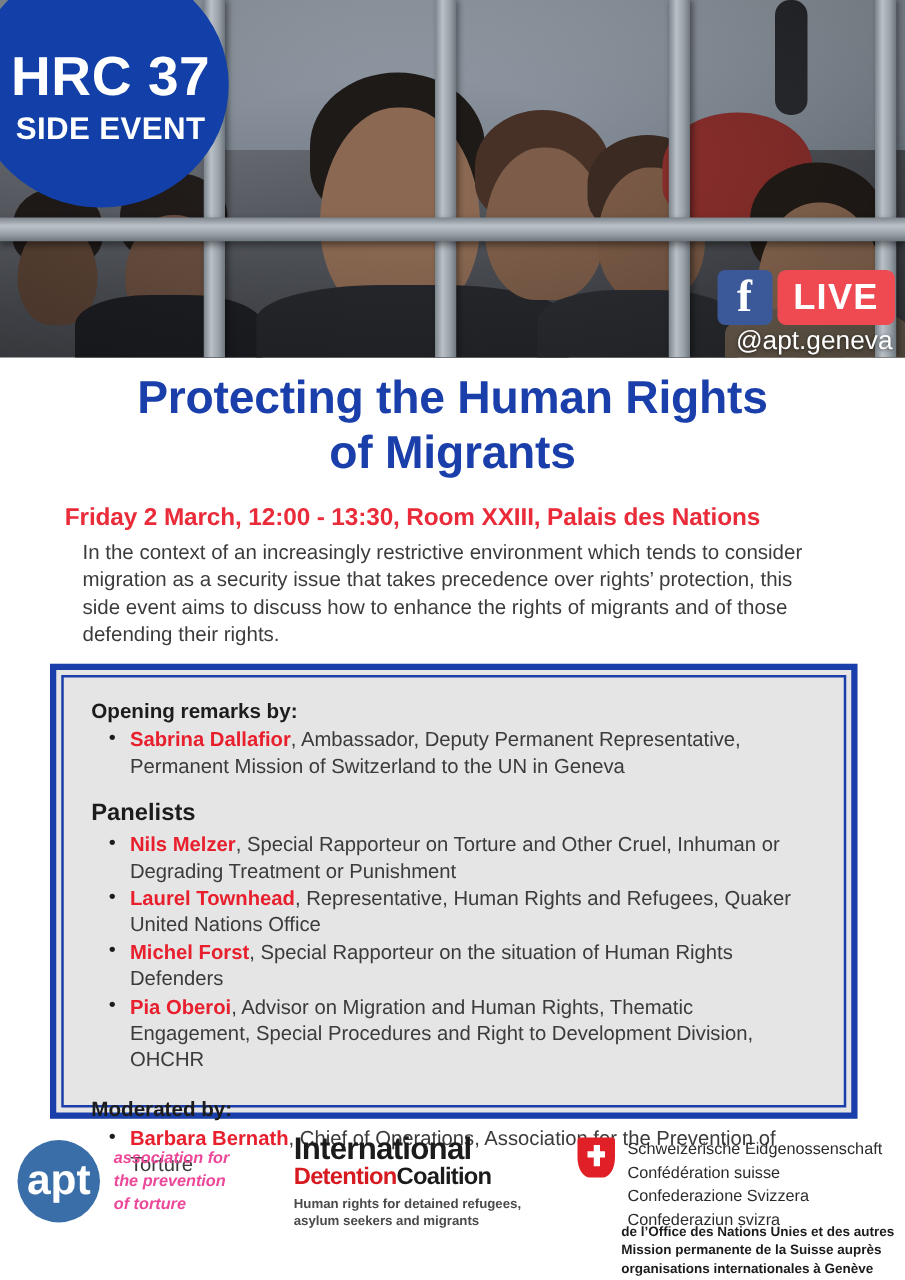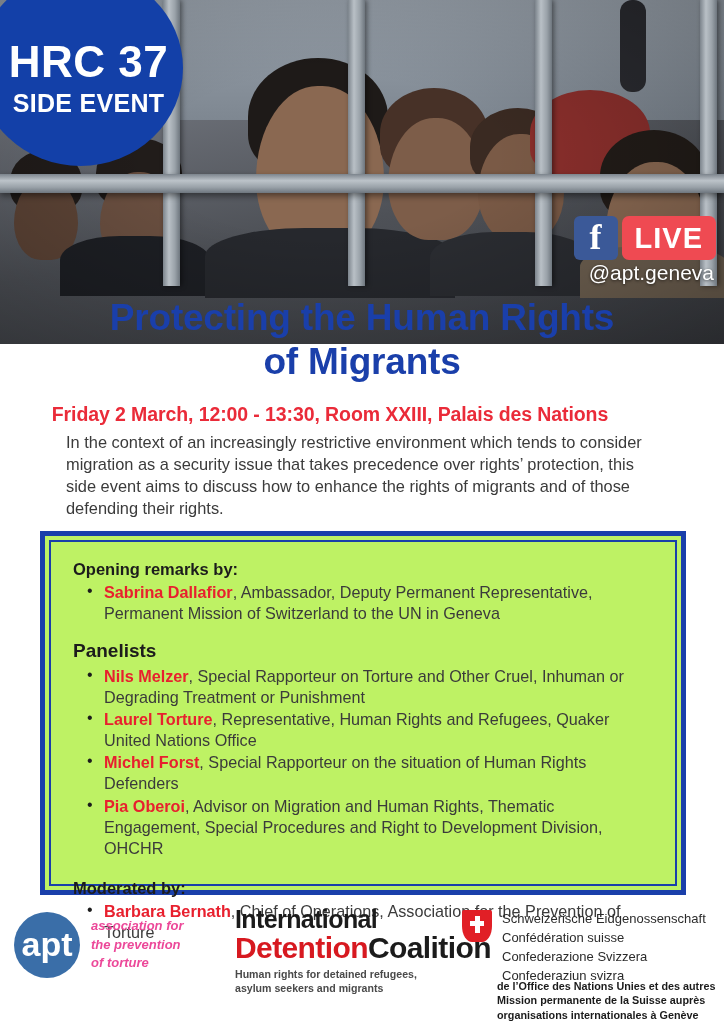--- a/index.html
+++ b/index.html
@@ -6,21 +6,21 @@
   html, body {
     width: 724px; height: 1024px;
     background: #ffffff;
     font-family: "Liberation Sans", sans-serif;
     overflow: hidden;
   }
   .poster { position: relative; width: 724px; height: 1024px; background: #fff; }
 
   
   .hero {
-    position: absolute; left: 0; top: 0; width: 724px; height: 344px;
+    position: absolute; left: 0; top: 0; width: 724px; height: 286px;
     overflow: hidden;
     background: linear-gradient(170deg, #8c9199 0%, #6c7078 28%, #4e5157 60%, #3a3c41 100%);
   }
   .crowd { position: absolute; inset: 0; }
   .head {
     position: absolute; border-radius: 48% 48% 42% 42% / 55% 55% 45% 45%;
     background: #6b5244;
   }
   .body-shape {
     position: absolute; border-radius: 40% 40% 0 0; background: #25262b;
@@ -97,21 +97,21 @@
     font-weight: bold; font-size: 19.5px; letter-spacing: -.1px;
   }
   .intro {
     position: absolute; left: 66px; top: 431px; width: 594px;
     color: #3b3b3b; font-size: 16.4px; line-height: 1.35;
   }
 
   
   .box-outer {
     position: absolute; left: 40px; top: 531px; width: 646px; height: 364px;
-    border: 5px solid #1a3faa; background: #bef264; padding: 4px;
+    border: 5px solid #1a3faa; background: #e5e5e5; padding: 4px;
   }
   .box-inner { width: 100%; height: 100%; border: 2px solid #1a3faa; padding: 18px 20px 0 22px; }
 
   .sec-head { font-weight: bold; font-size: 16.5px; color: #1c1c1c; margin-bottom: 3px; }
   .sec-head.panelists { font-size: 19px; margin-top: 16px; margin-bottom: 4px; }
   .sec-head.moderated { margin-top: 20px; }
   ul.people { list-style: none; margin: 0 0 0 14px; padding: 0; }
   ul.people li {
     position: relative; padding-left: 17px; margin-bottom: 1px;
     font-size: 16.2px; line-height: 1.3; color: #3b3b3b;
@@ -128,21 +128,21 @@
   .apt-logo { position: absolute; left: 14px; top: 12px; display: flex; align-items: center; gap: 11px; }
   .apt-circle {
     width: 66px; height: 66px; border-radius: 50%; background: #3a6ea8;
     display: flex; align-items: center; justify-content: center;
     color: #fff; font-size: 34px; font-weight: bold; line-height: 1; padding-bottom: 3px;
   }
   .apt-tag { color: #ec4899; font-size: 13px; font-weight: bold; line-height: 1.42; font-style: italic; }
 
   .idc-logo { position: absolute; left: 235px; top: 6px; }
   .idc-l1 { font-size: 25px; font-weight: bold; color: #1b1b1b; line-height: 1.04; letter-spacing: -.6px; }
-  .idc-l2 { font-size: 30px; font-weight: bold; line-height: 1.04; letter-spacing: -.6px; }
+  .idc-l2 { font-size: 19px; font-weight: bold; line-height: 1.04; letter-spacing: -.6px; }
   .idc-red { color: #d71920; }
   .idc-blk { color: #1b1b1b; }
   .idc-tag { font-size: 10.6px; color: #4a4a4a; line-height: 1.35; margin-top: 4px; font-weight: bold; }
 
   .swiss-logo { position: absolute; left: 462px; top: 10px; display: flex; gap: 10px; align-items: flex-start; }
   .swiss-shield {
     width: 30px; height: 32px; background: #e11f26;
     border-radius: 2px 2px 10px 10px / 2px 2px 16px 16px;
     position: relative; flex: none;
   }
@@ -225,21 +225,21 @@
     <div class="box-inner">
 
       <div class="sec-head">Opening remarks by:</div>
       <ul class="people">
         <li><span class="pname">Sabrina Dallafior</span><span>, Ambassador, Deputy Permanent Representative, Permanent Mission of Switzerland to the UN in Geneva</span></li>
       </ul>
 
       <div class="sec-head panelists">Panelists</div>
       <ul class="people">
         <li><span class="pname">Nils Melzer</span><span>, Special Rapporteur on Torture and Other Cruel, Inhuman or Degrading Treatment or Punishment</span></li>
-        <li><span class="pname">Laurel Torture</span><span>, Representative, Human Rights and Refugees, Quaker United Nations Office</span></li>
+        <li><span class="pname">Laurel Townhead</span><span>, Representative, Human Rights and Refugees, Quaker United Nations Office</span></li>
         <li><span class="pname">Michel Forst</span><span>, Special Rapporteur on the situation of Human Rights Defenders</span></li>
         <li><span class="pname">Pia Oberoi</span><span>, Advisor on Migration and Human Rights, Thematic Engagement, Special Procedures and Right to Development Division, OHCHR</span></li>
       </ul>
 
       <div class="sec-head moderated">Moderated by:</div>
       <ul class="people">
         <li><span class="pname">Barbara Bernath</span><span>, Chief of Operations, Association for the Prevention of Torture</span></li>
       </ul>
 
     </div>

